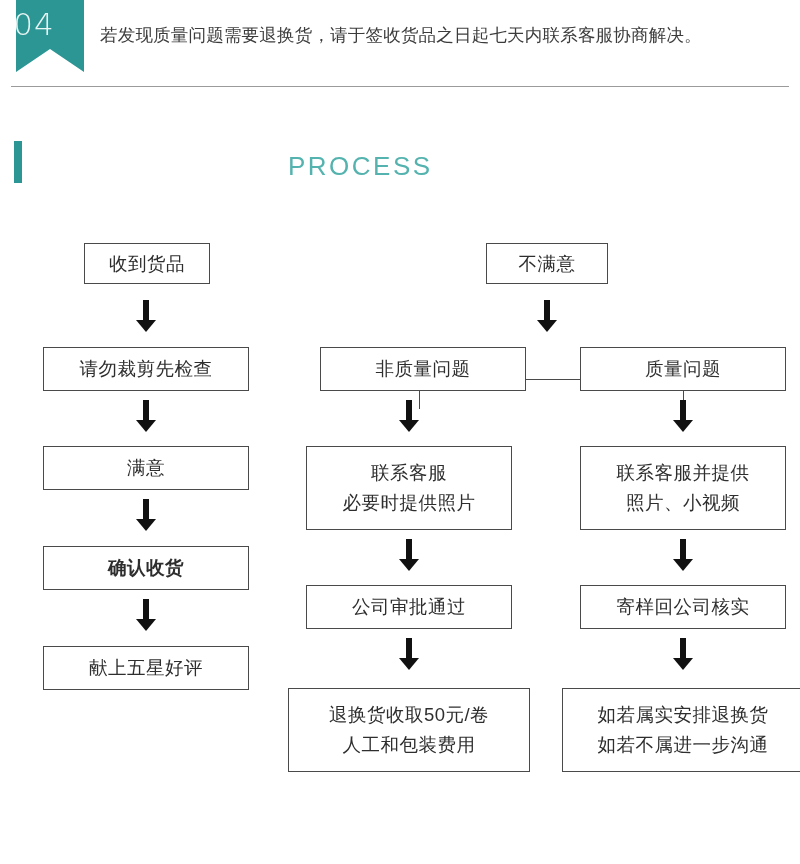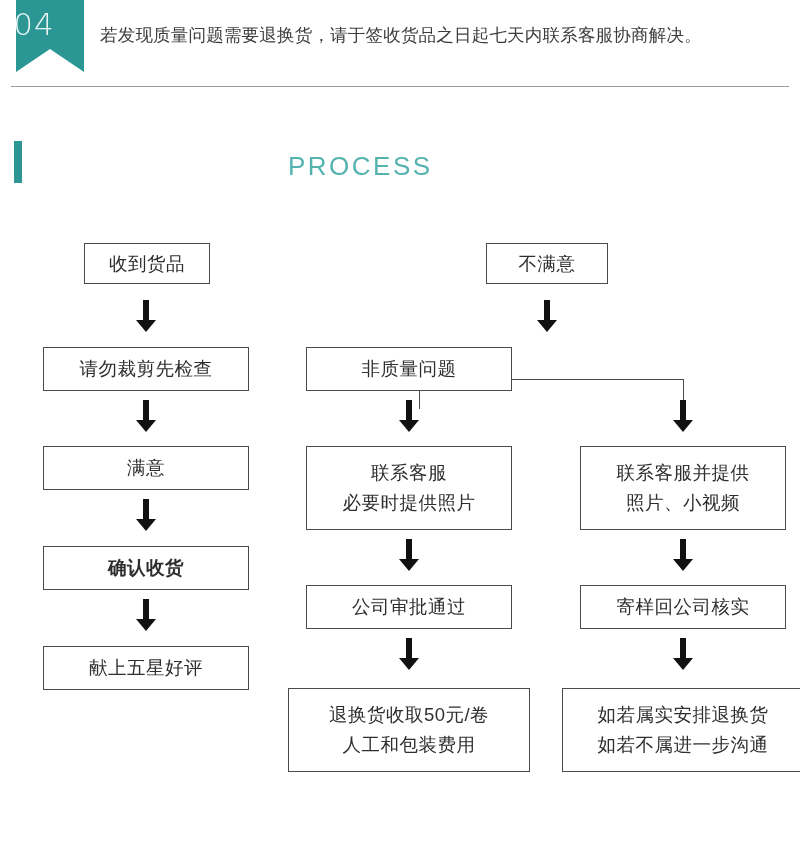--- a/index.html
+++ b/index.html
@@ -222,21 +222,21 @@
 
     <div class="arrow" style="left:521px; top:300px; height:32px;">
       <div class="stem" style="height:20px;"></div>
       <div class="head" style="top:20px;"></div>
     </div>
 
     <div class="hline" style="left:403px; top:379px; width:264px;"></div>
     <div class="vline" style="left:403px; top:379px; height:30px;"></div>
     <div class="vline" style="left:667px; top:379px; height:30px;"></div>
 
-    <div class="node" style="left:290px; top:347px; width:206px; height:44px;">
+    <div class="node" style="left:304px; top:347px; width:206px; height:44px;">
       <span>非质量问题</span>
     </div>
 
     <div class="arrow" style="left:383px; top:400px; height:32px;">
       <div class="stem" style="height:20px;"></div>
       <div class="head" style="top:20px;"></div>
     </div>
 
     <div class="node" style="left:290px; top:446px; width:206px; height:84px;">
       <span class="line1">联系客服</span>
@@ -255,20 +255,23 @@
     <div class="arrow" style="left:383px; top:638px; height:32px;">
       <div class="stem" style="height:20px;"></div>
       <div class="head" style="top:20px;"></div>
     </div>
 
     <div class="node" style="left:272px; top:688px; width:242px; height:84px;">
       <span class="line1">退换货收取50元/卷</span>
       <span class="line2">人工和包装费用</span>
     </div>
 
+    <div class="node" style="left:564px; top:347px; width:206px; height:44px;">
+      <span>质量问题</span>
+    </div>
 
     <div class="arrow" style="left:657px; top:400px; height:32px;">
       <div class="stem" style="height:20px;"></div>
       <div class="head" style="top:20px;"></div>
     </div>
 
     <div class="node" style="left:564px; top:446px; width:206px; height:84px;">
       <span class="line1">联系客服并提供</span>
       <span class="line2">照片、小视频</span>
     </div>

